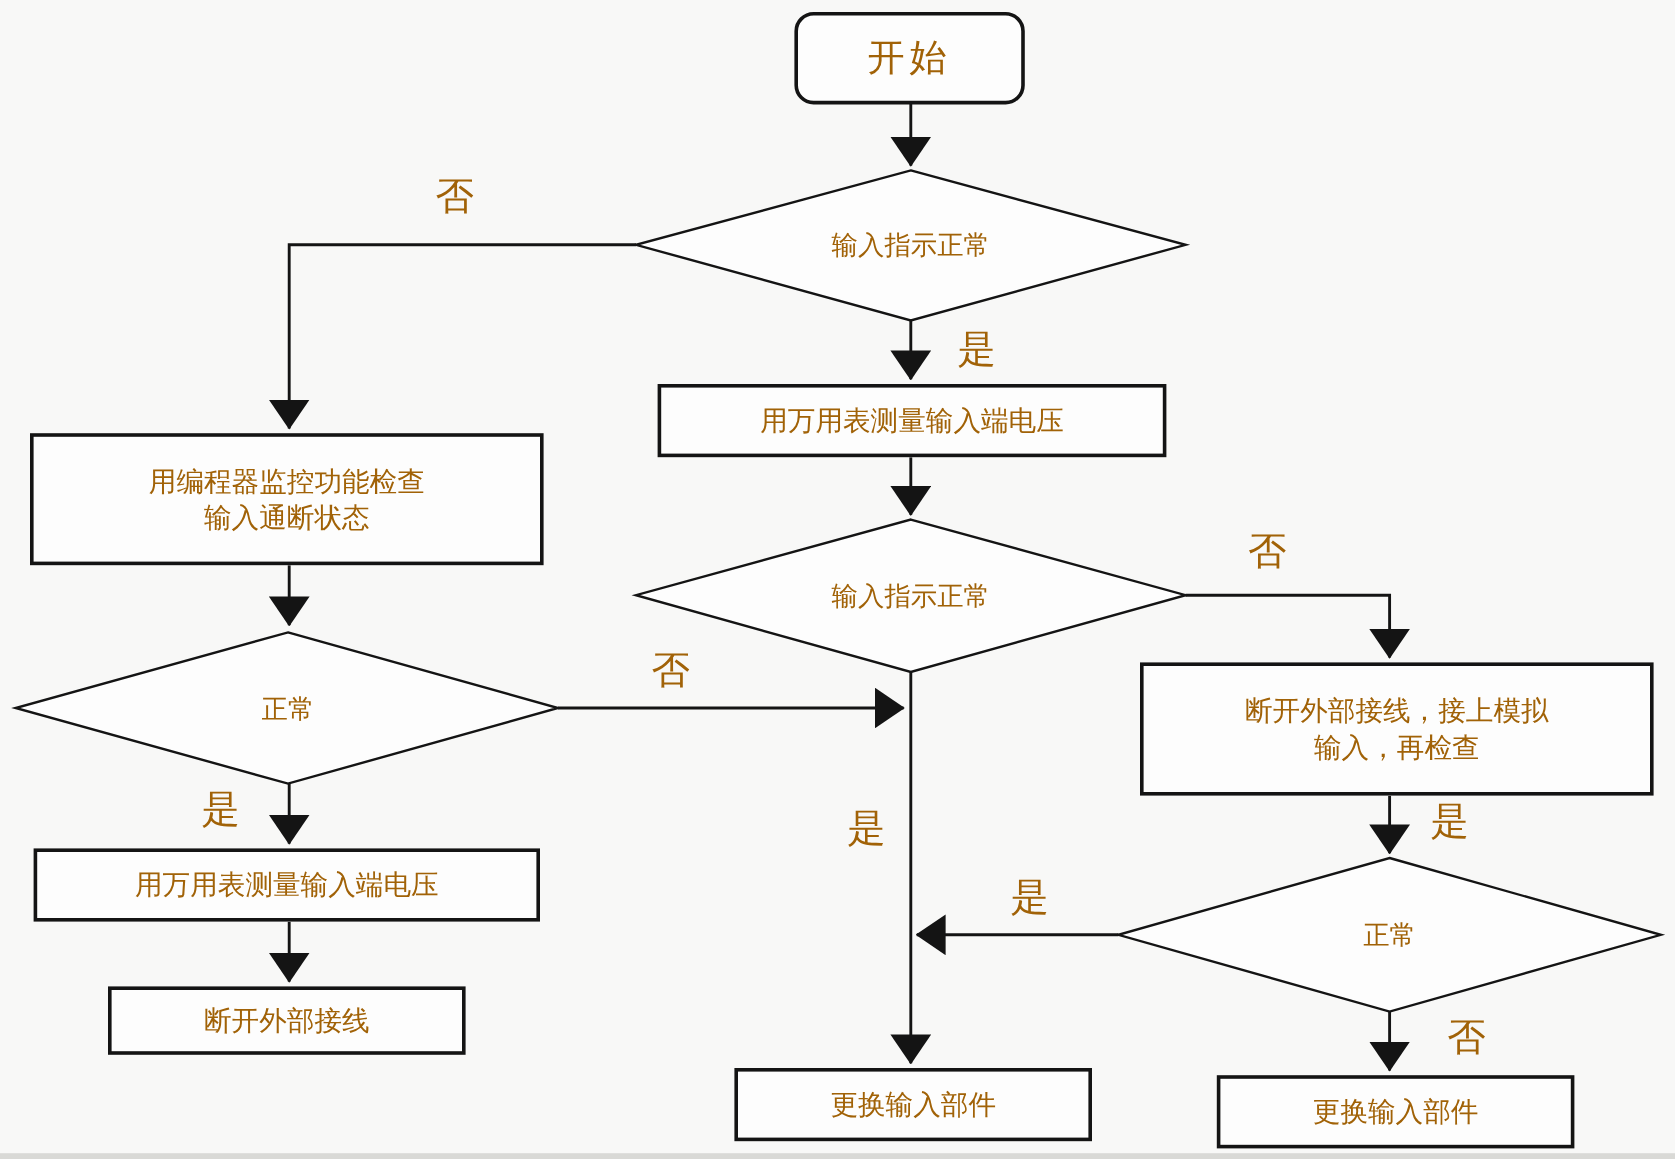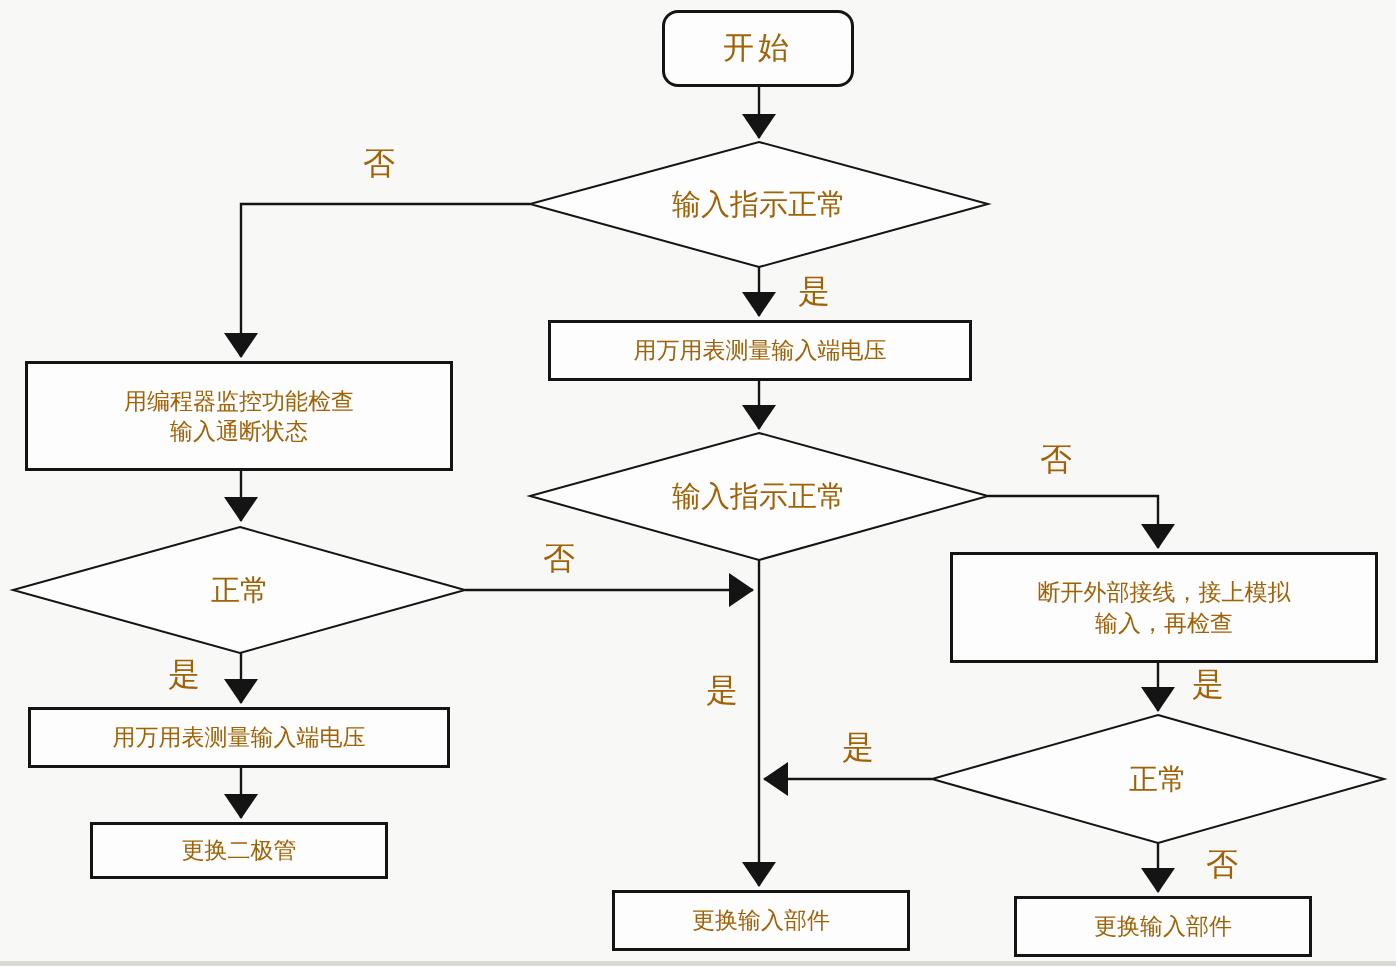--- a/index.html
+++ b/index.html
@@ -12,21 +12,21 @@
   .layer{position:absolute;left:0;top:0;}
   .node{
     position:absolute;display:flex;flex-direction:column;
     align-items:center;justify-content:center;text-align:center;
     background:#fdfdfd;border:3px solid #141414;box-sizing:border-box;
     font-size:23px;line-height:1.32;white-space:nowrap;
   }
   .terminator{border-radius:16px;font-size:31px;letter-spacing:4px;}
   .dlabel{
     position:absolute;transform:translate(-50%,-50%);
-    font-size:29px;text-align:right;white-space:nowrap;
+    font-size:22px;text-align:right;white-space:nowrap;
   }
   .elabel{position:absolute;font-size:32px;line-height:1;white-space:nowrap;}
   .edge-strip{position:absolute;left:0;bottom:0;width:100%;height:5px;background:#d9d9d6;}
 </style>
 </head>
 <body>
 
 <div class="canvas">
 
   <svg class="layer" width="1396" height="966" viewBox="0 0 1396 966">
@@ -72,21 +72,21 @@
   <div class="node" style="left:950px;top:552px;width:428px;height:111px;">
     <span>断开外部接线，接上模拟</span>
     <span>输入，再检查</span>
   </div>
 
   <div class="node" style="left:28px;top:707px;width:422px;height:61px;">
     <span>用万用表测量输入端电压</span>
   </div>
 
   <div class="node" style="left:90px;top:822px;width:298px;height:57px;">
-    <span>更换二极管</span>
+    <span>断开外部接线</span>
   </div>
 
   <div class="node" style="left:612px;top:890px;width:298px;height:61px;">
     <span>更换输入部件</span>
   </div>
 
   <div class="node" style="left:1014px;top:896px;width:298px;height:61px;">
     <span>更换输入部件</span>
   </div>
 

